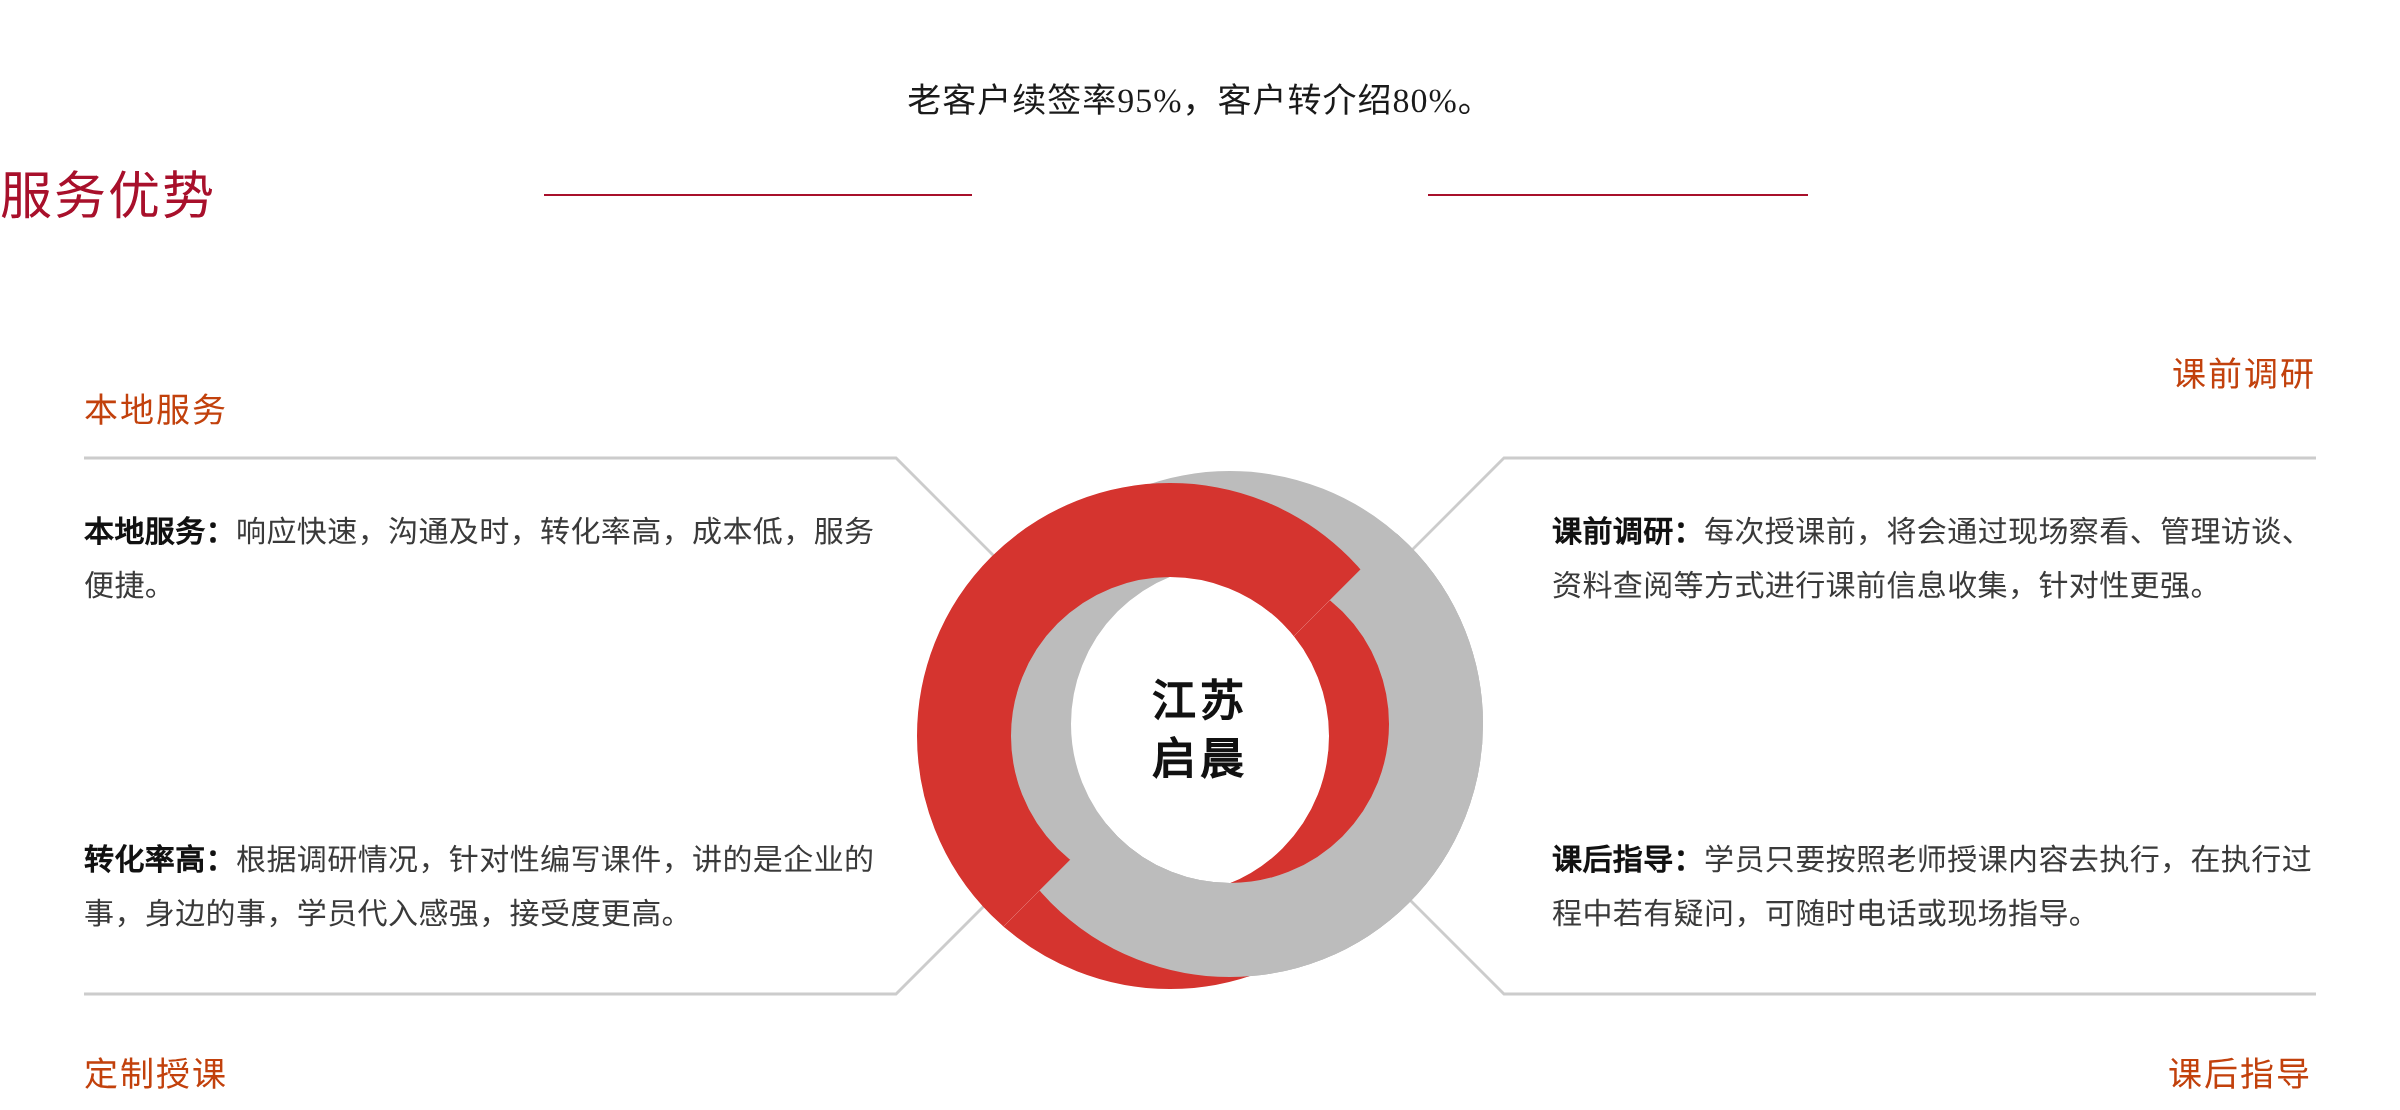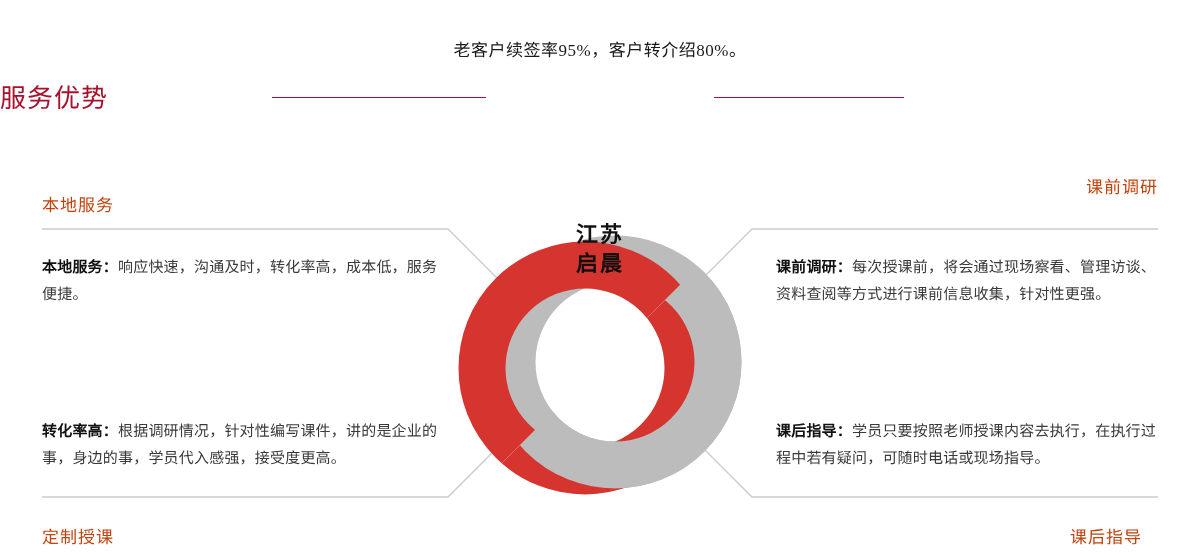--- a/index.html
+++ b/index.html
@@ -70,21 +70,21 @@
     position: absolute;
     font-size: 17px;
     font-weight: normal;
     color: #c2410c;
     letter-spacing: 1px;
     white-space: nowrap;
   }
   .label-tl { left: 42px;  top: 191px; }
   .label-tr { right: 42px; top: 173px; }
   .label-bl { left: 42px;  top: 523px; text-align: right; }
-  .label-br { right: 58px; top: 523px; }
+  .label-br { right: 44px; top: 523px; }
 
   
   .connectors {
     position: absolute;
     left: 0;
     top: 0;
     width: 1200px;
     height: 555px;
     pointer-events: none;
   }
@@ -117,21 +117,21 @@
   }
   .ring-center-text {
     position: absolute;
     left: 455px;
     top: 220px;
     width: 290px;
     height: 290px;
     display: flex;
     flex-direction: column;
     align-items: center;
-    justify-content: flex-start;
+    justify-content: center;
     font-size: 22px;
     font-weight: bold;
     color: #111111;
     letter-spacing: 2px;
     line-height: 29px;
     pointer-events: none;
   }
 </style>
 </head>
 <body>

